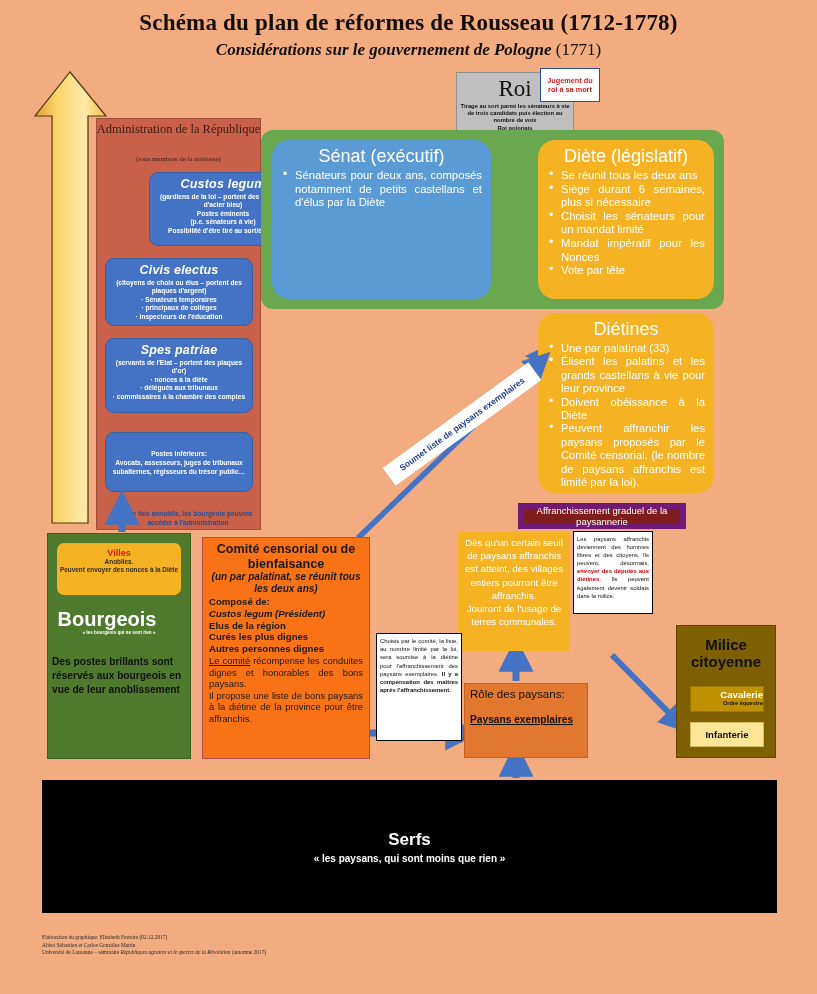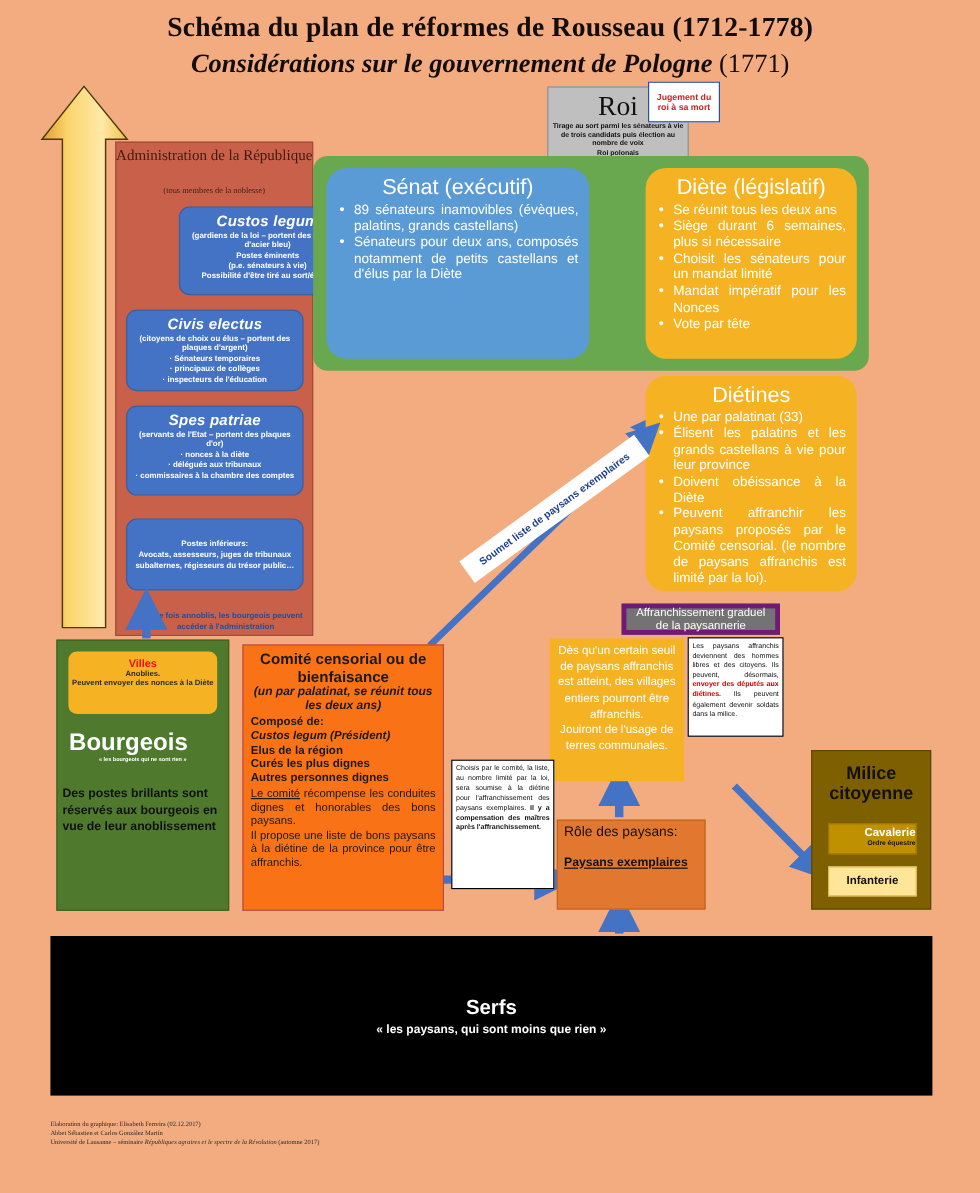--- a/index.html
+++ b/index.html
@@ -15,21 +15,21 @@
   
   #title{
     top:10px;left:0;width:817px;text-align:center;
     font-family:"Liberation Serif", serif;
     font-size:23px;font-weight:bold;color:#120d0a;
     letter-spacing:.2px;
   }
   #subtitle{
     top:40px;left:0;width:817px;text-align:center;
     font-family:"Liberation Serif", serif;
-    font-size:22px;color:#120d0a;
+    font-size:17px;color:#120d0a;
   }
   #subtitle .it{font-style:italic;font-weight:bold;}
 
   
   #big-arrow{
     left:33px;top:70px;width:75px;height:455px;
   }
   #big-arrow .headsvg{position:absolute;left:0;top:0;}
 
   
@@ -165,22 +165,22 @@
     font-size:10px;font-style:italic;font-weight:bold;text-align:center;
     line-height:12px;margin-bottom:1px;
   }
   #comite .c-line{font-size:9.6px;font-weight:bold;line-height:11.8px;}
   #comite .c-line .it{font-style:italic;}
   #comite .c-para{font-size:9.4px;line-height:11.6px;text-align:justify;}
   #comite .u{text-decoration:underline;}
 
   
   #affr-header{
-    left:518px;top:503px;width:132px;height:26px;
-    background:#737373;border:4px solid #701a75;color:#fff;
+    left:518px;top:503px;width:168px;height:26px;
+    background:#7f1d1d;border:6px solid #701a75;color:#fff;
     display:flex;align-items:center;justify-content:center;text-align:center;
     font-size:9.5px;line-height:11px;padding:1px 3px;
   }
   
   #seuil{
     left:458px;top:532px;width:112px;height:119px;
     background:#f5b324;color:#ffffff;text-align:center;
     font-size:9.7px;line-height:13.2px;padding:4px 4px;
   }
   
@@ -302,21 +302,20 @@
 <div class="abs" id="roi-box"></div>
 <div class="abs" id="roi-title">Roi</div>
 <div class="abs nl" id="roi-body">Tirage au sort parmi les sénateurs à vie de trois candidats puis élection au nombre de voix<br>Roi polonais</div>
 <div class="abs" id="roi-judge">Jugement du roi à sa mort</div>
 
 <div class="abs" id="green-panel"></div>
 
 <div class="abs roundbox" id="senat">
   <div class="rb-title">Sénat (exécutif)</div>
   <ul class="rb-list">
-      <li>89 sénateurs inamovibles (évèques, palatins, grands castellans)</li>
       <li>Sénateurs pour deux ans, composés notamment de petits castellans et d'élus par la Diète</li>
     </ul>
 </div>
 
 <div class="abs roundbox" id="diete">
   <div class="rb-title">Diète (législatif)</div>
   <ul class="rb-list">
       <li>Se réunit tous les deux ans</li>
       <li>Siège durant 6 semaines, plus si nécessaire</li>
       <li>Choisit les sénateurs pour un mandat limité</li>

